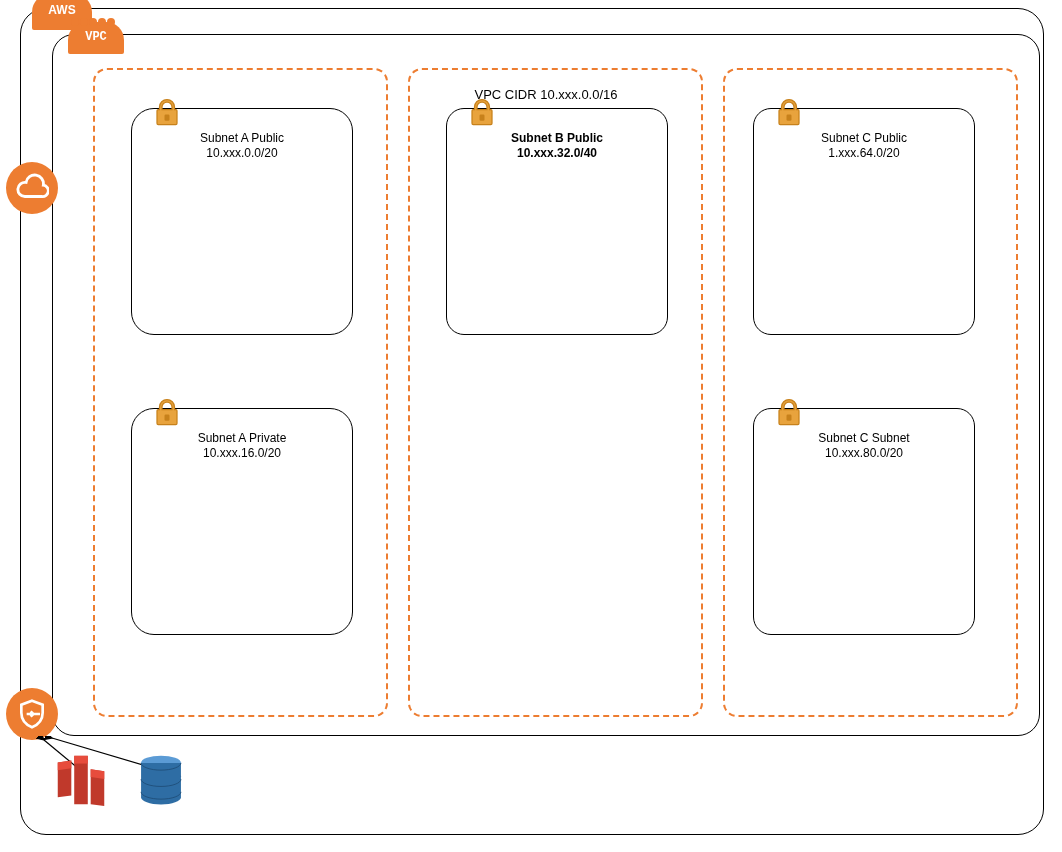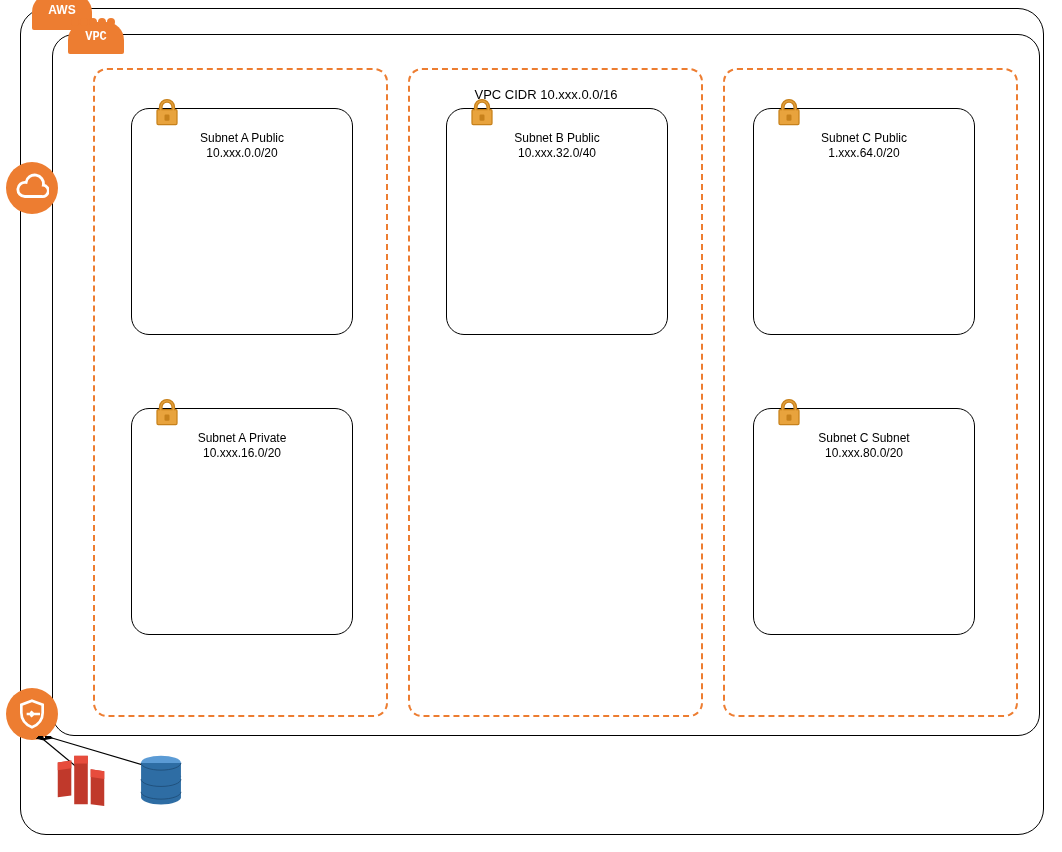--- a/index.html
+++ b/index.html
@@ -55,22 +55,22 @@
   .subnet {
     position: absolute;
     width: 220px;
     height: 225px;
     border: 1.5px solid #000;
     border-radius: 18px;
     background: #fff;
   }
   .subnet.public  { top: 38px; }
   .subnet.private { top: 338px; }
-  .col-a .subnet { left: 36px; }
-  .col-b .subnet { left: 36px; }
+  .col-a .subnet { left: 36px; border-radius: 23px; }
+  .col-b .subnet { left: 36px; font-weight: bold; }
   .col-c .subnet { left: 28px; }
   .subnet-label {
     position: absolute;
     top: 22px;
     left: 0;
     width: 100%;
     text-align: center;
     line-height: 1.25;
     font-size: 12px;
   }

